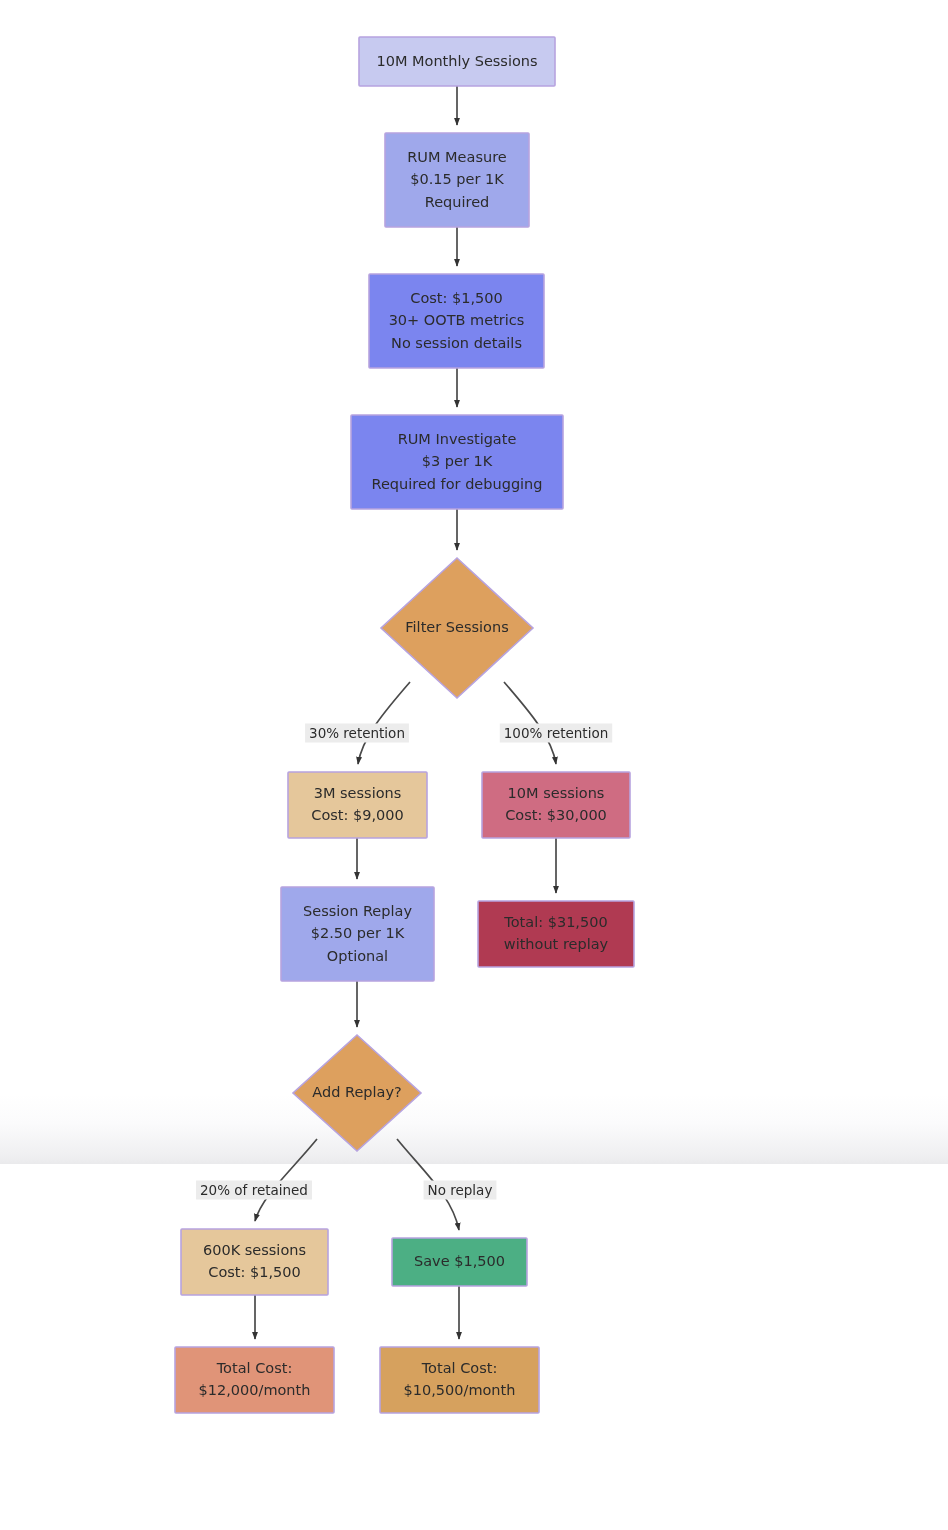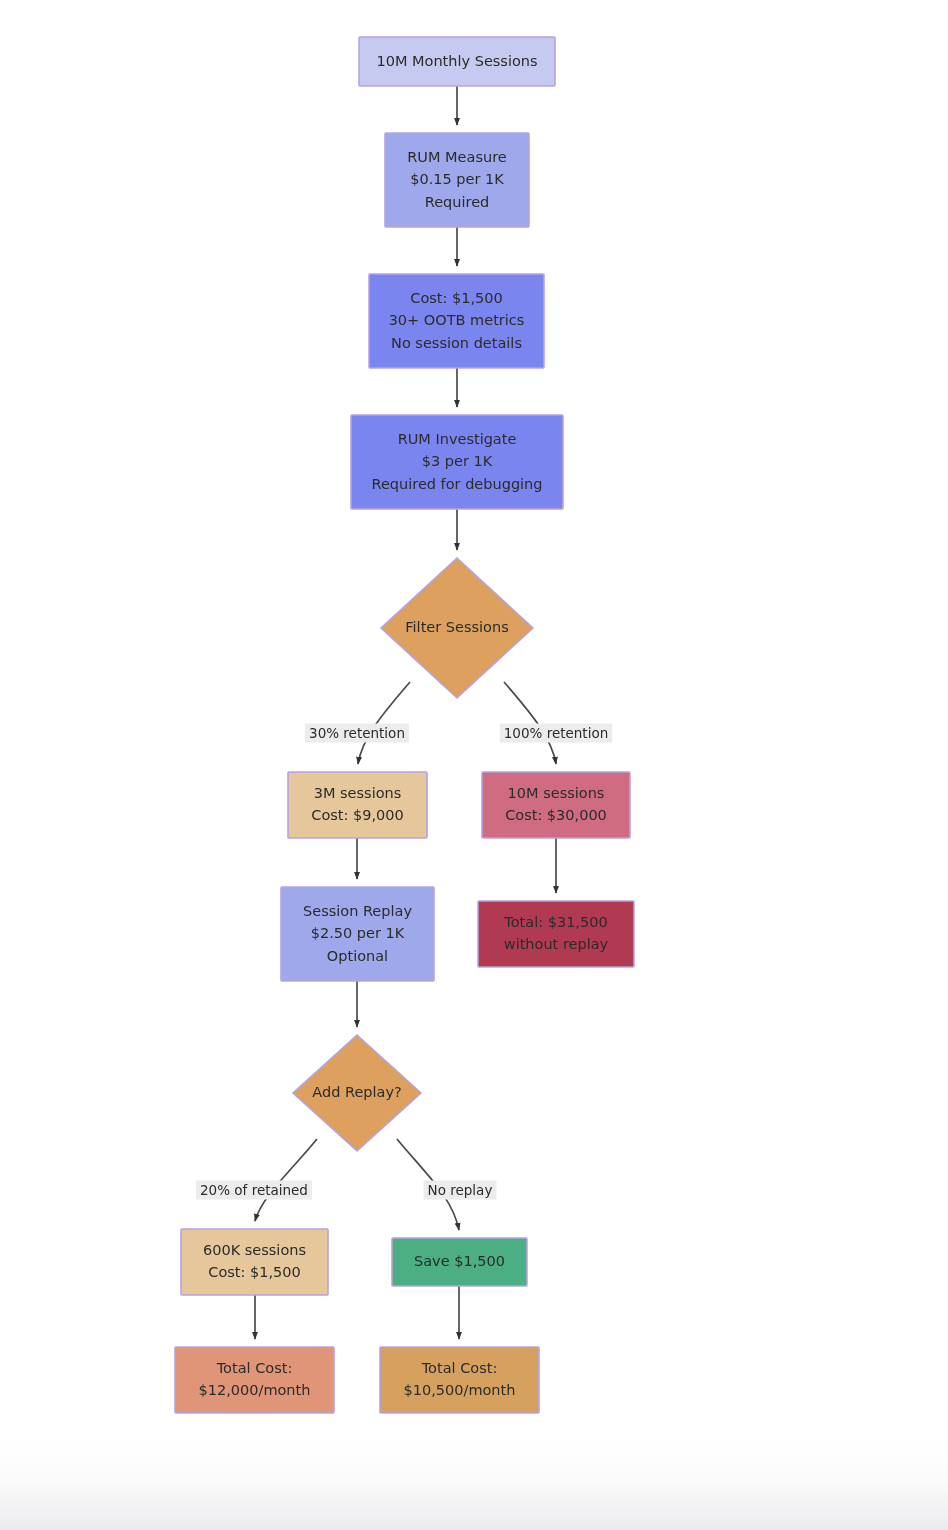--- a/index.html
+++ b/index.html
@@ -12,21 +12,21 @@
     width: 948px;
     height: 1530px;
     position: relative;
     overflow: hidden;
     font-family: "DejaVu Sans", sans-serif;
   }
   #diagram-root {
     position: absolute;
     top: 0; left: 0;
     width: 948px;
-    height: 1530px;
+    height: 1164px;
     background: linear-gradient(to bottom, #ffffff 0%, #ffffff 94%, #fbfbfc 96.5%, #efeff1 99.3%, #eaeaec 100%);
   }
   svg#flowchart {
     display: block;
     width: 948px;
     height: 1530px;
   }
   .node-shape {
     stroke: #b7a3df;
     stroke-width: 1.6px;

